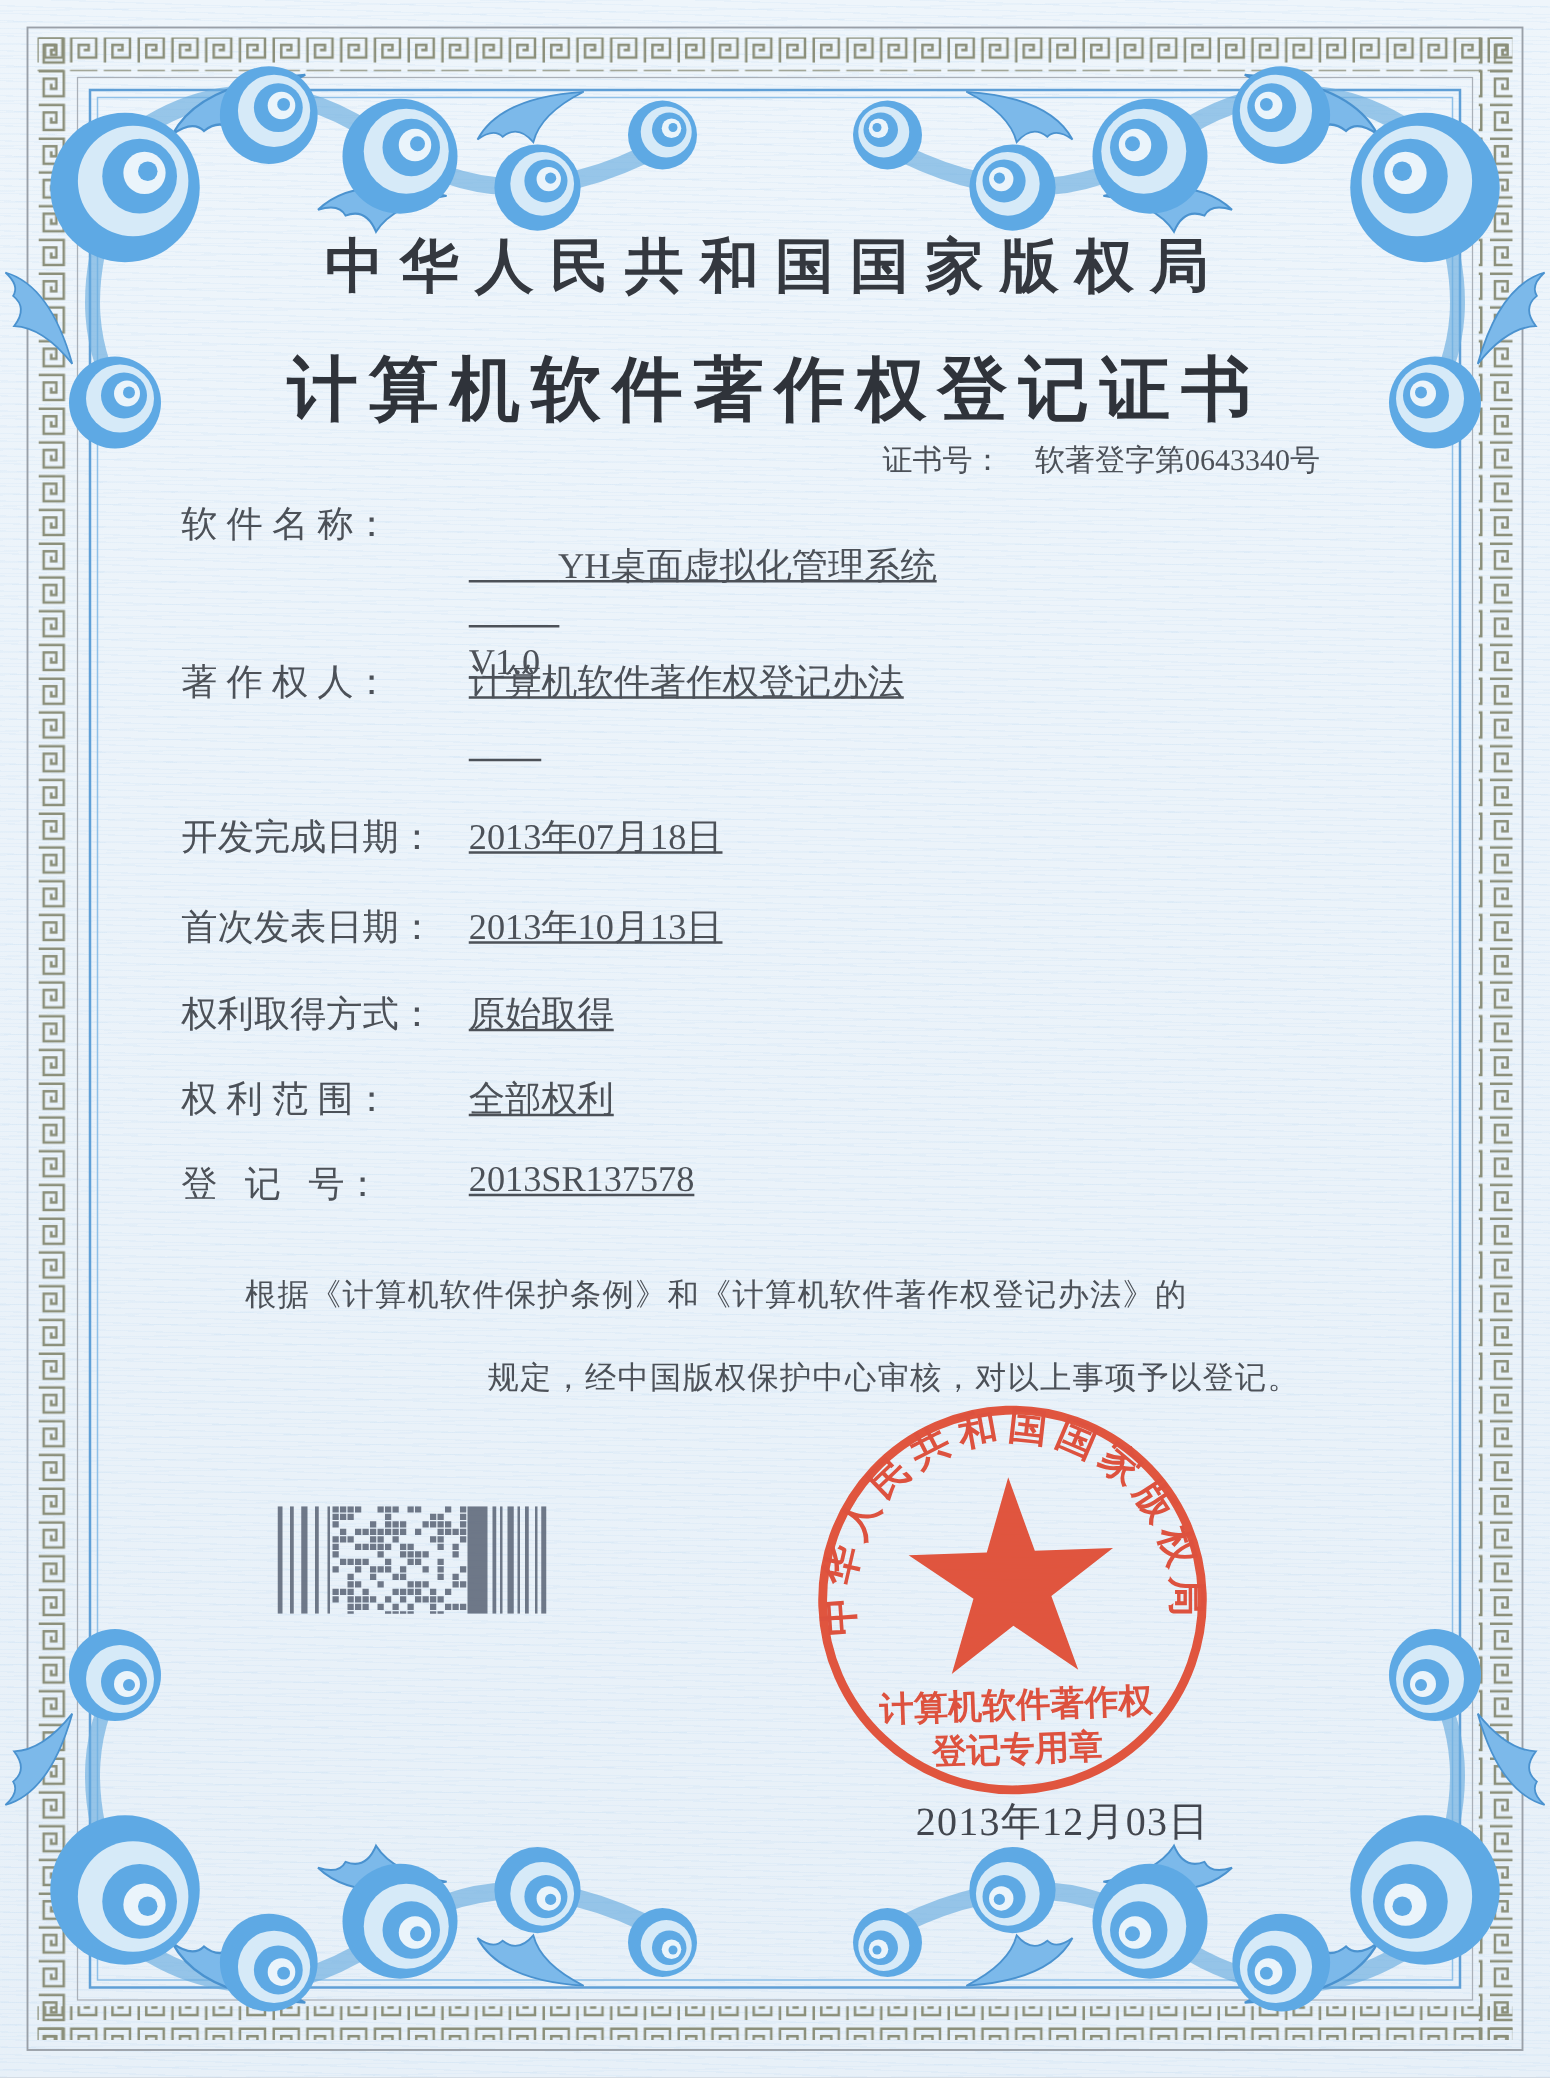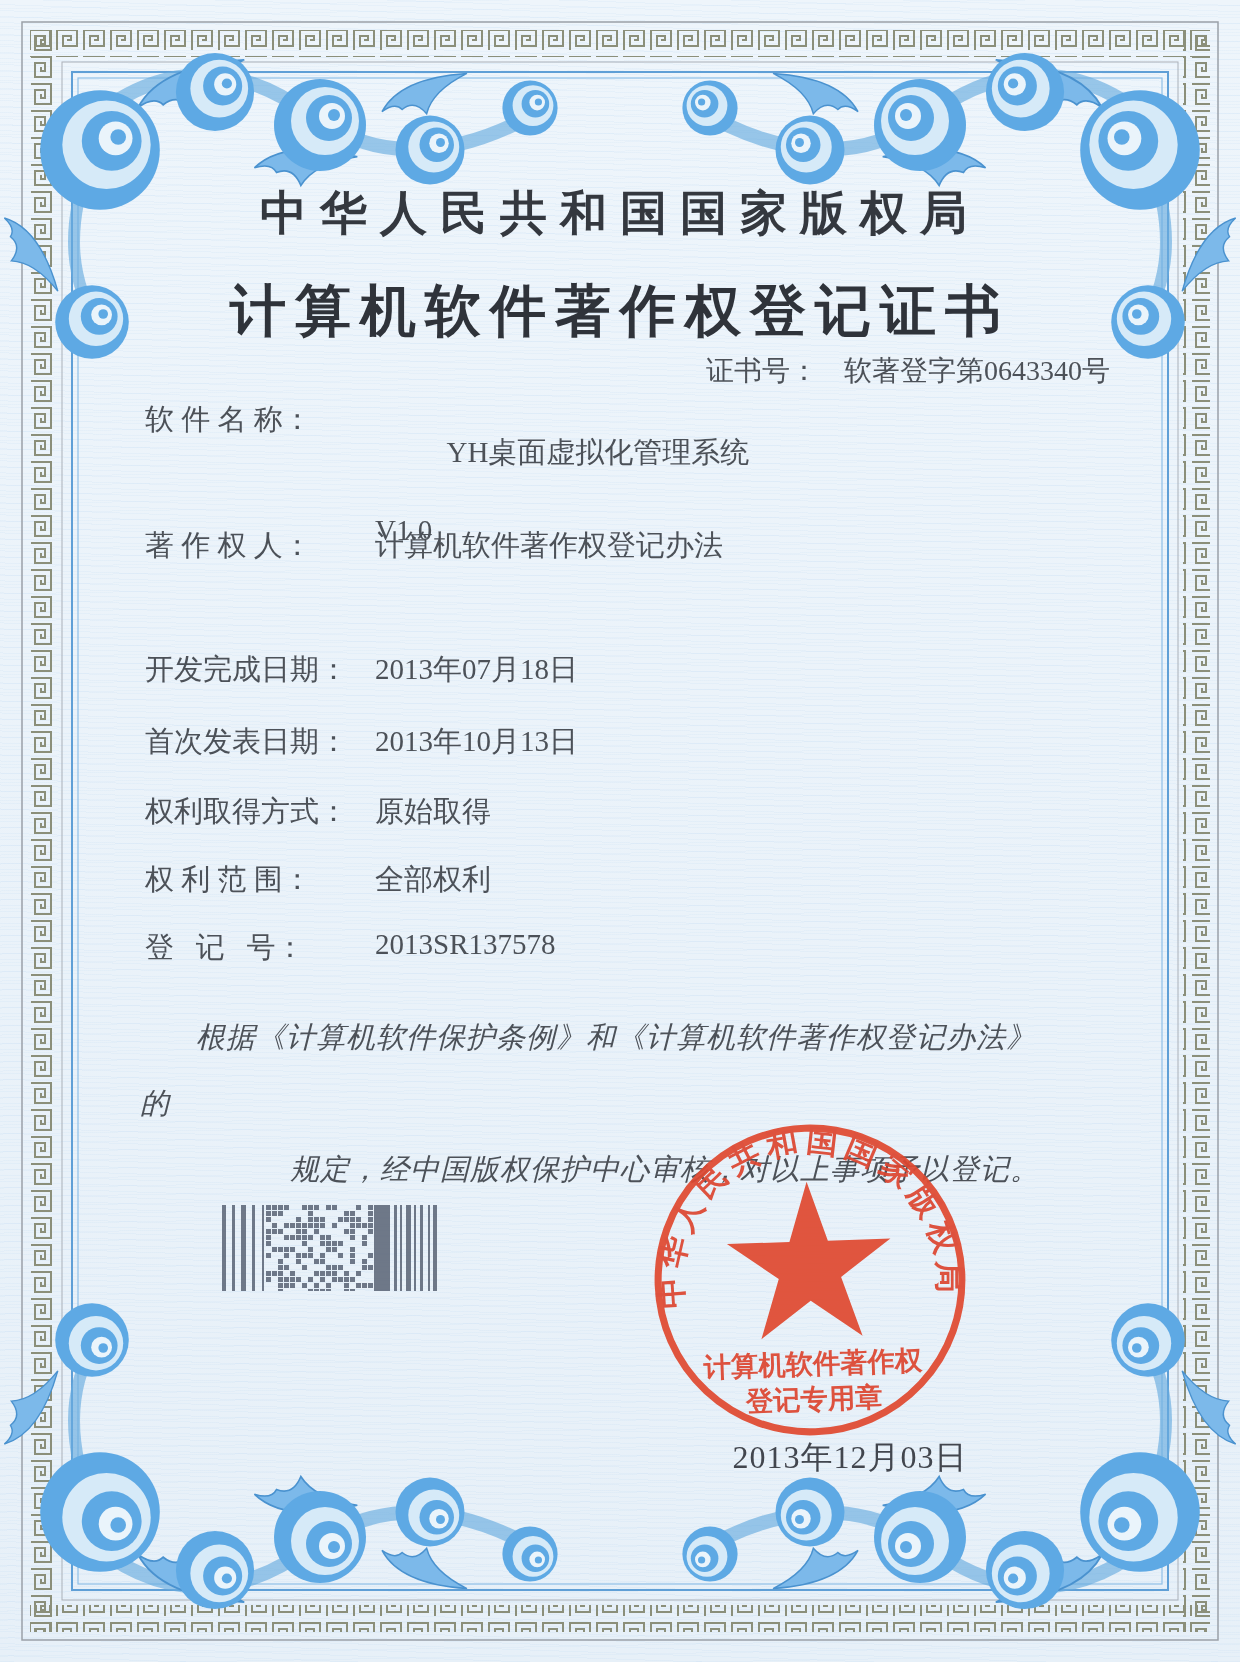--- a/index.html
+++ b/index.html
@@ -14,29 +14,29 @@
   .deco{position:absolute;inset:0;width:1240px;height:1662px;z-index:1;pointer-events:none;}
   .content{position:absolute;inset:0;z-index:3;}
   .authority-title{
     position:absolute;top:182px;left:0;width:100%;text-align:center;
     font-size:47px;font-weight:bold;letter-spacing:13px;color:#34383f;
   }
   .main-title{
     position:absolute;top:258px;left:0;width:100%;text-align:center;
     font-size:56px;font-weight:bold;letter-spacing:9px;color:#2f333a;margin-top:16px;
   }
-  .cert-no{position:absolute;top:352px;left:706px;font-size:28px;color:#4c5158;display:flex;gap:26px;}
+  .cert-no{position:absolute;top:352px;left:706px;font-size:24px;color:#4c5158;display:flex;gap:26px;}
   .fields{position:absolute;left:145px;top:0;width:940px;font-size:29px;}
   .frow{position:absolute;left:0;display:flex;gap:23px;}
   .flabel{width:207px;flex:0 0 207px;white-space:pre;}
-  .fvalue{white-space:pre;}
+  .fvalue{white-space:pre;text-decoration:underline;}
   .fvalue .l2{margin-top:8px;}
   .row-name{top:400px}.row-owner{top:526px}.row-dev{top:650px}.row-pub{top:722px}
   .row-acq{top:792px}.row-scope{top:860px}.row-reg{top:928px}
-  .statement{position:absolute;left:140px;top:1004px;width:900px;font-size:29px;line-height:66px;color:#4c5158;font-style:italic;}
+  .statement{position:absolute;left:140px;top:1004px;width:900px;font-size:25px;line-height:66px;color:#4c5158;}
   .statement .ln1{text-indent:56px;letter-spacing:1px;}
   .statement .ln2{letter-spacing:1px;text-align:right;}
   .barcode{position:absolute;left:222px;top:1205px;width:216px;height:86px;}
   .seal{position:absolute;left:648px;top:1118px;width:324px;height:324px;z-index:4;opacity:.93;transform:rotate(-2deg);}
   .seal-date{position:absolute;left:700px;top:1436px;width:300px;text-align:center;font-size:32px;color:#42464e;letter-spacing:1px;z-index:5;}
   .serial{position:absolute;left:190px;top:1440px;display:flex;align-items:baseline;gap:14px;z-index:5;}
   .serial-prefix{font-size:36px;color:#3d424a;}
   .serial-number{font-size:31px;color:#e2859a;font-family:"DejaVu Sans Mono","Liberation Mono",monospace;letter-spacing:4px;}
 </style>
 </head>

